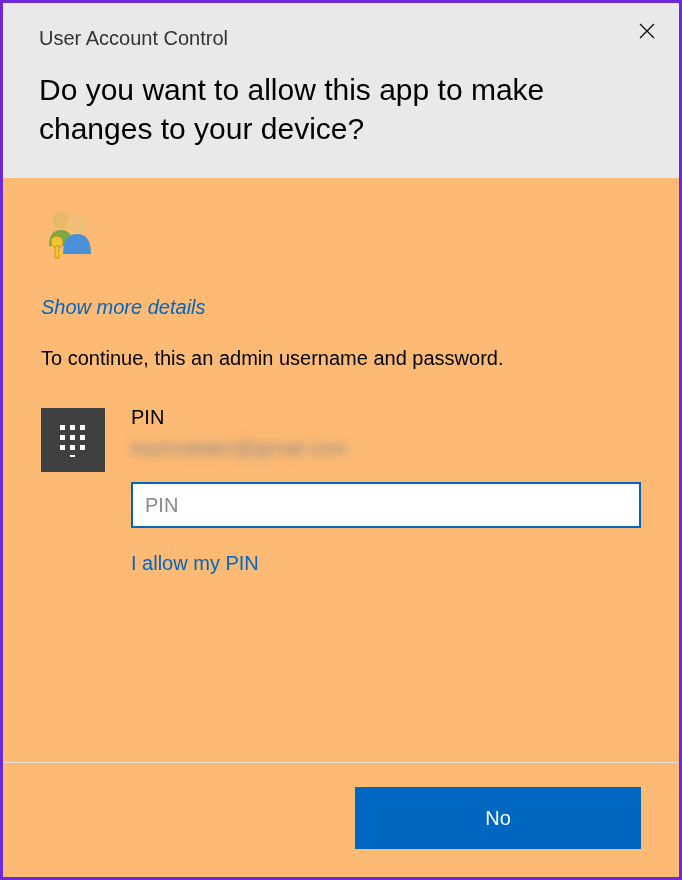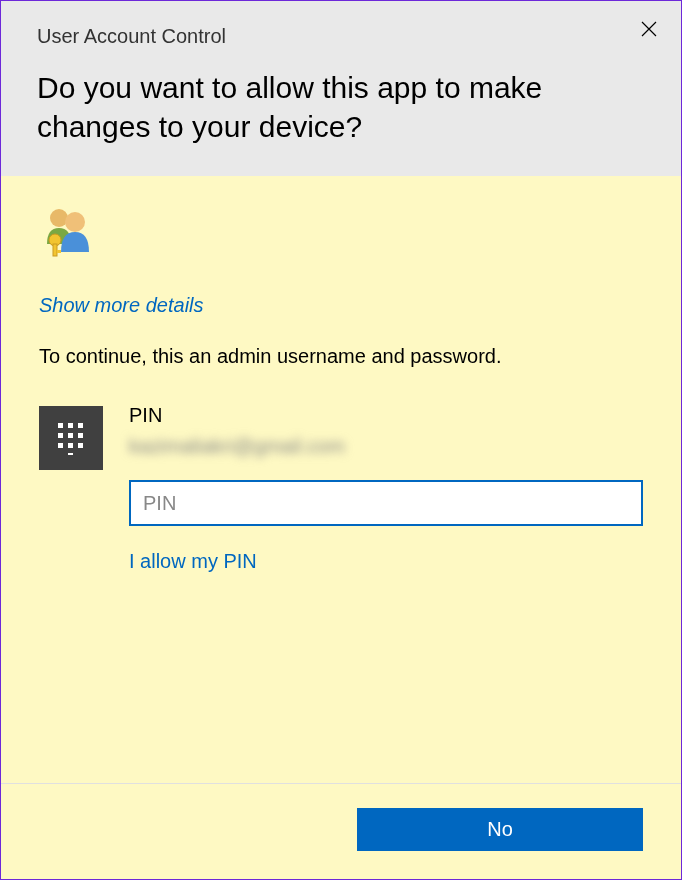--- a/index.html
+++ b/index.html
@@ -6,22 +6,22 @@
     body {
       font-family: "Segoe UI", sans-serif;
       background: #f5f5f5;
       width: 682px;
       height: 880px;
       overflow: hidden;
     }
     .window {
       width: 682px;
       height: 880px;
-      background: #fef9c3;
-      border: 1px solid #6d28d9;
+      background: #fdba74;
+      border: 3px solid #6d28d9;
       display: flex;
       flex-direction: column;
     }
     .header {
       background: #e9e9e9;
       padding: 24px 36px 30px 36px;
       position: relative;
     }
     .close-btn {
       position: absolute;
@@ -148,21 +148,21 @@
       border-top: 1px solid #e0e0e0;
       padding: 24px 38px 28px 38px;
       display: flex;
       justify-content: flex-end;
     }
     .no-btn {
       background: #0067c0;
       color: #fff;
       border: none;
       width: 286px;
-      height: 43px;
+      height: 62px;
       font-size: 20px;
       cursor: pointer;
       font-family: inherit;
     }
   </style>
 </head>
 <body>
 
 <div class="window">
   <div class="header">

